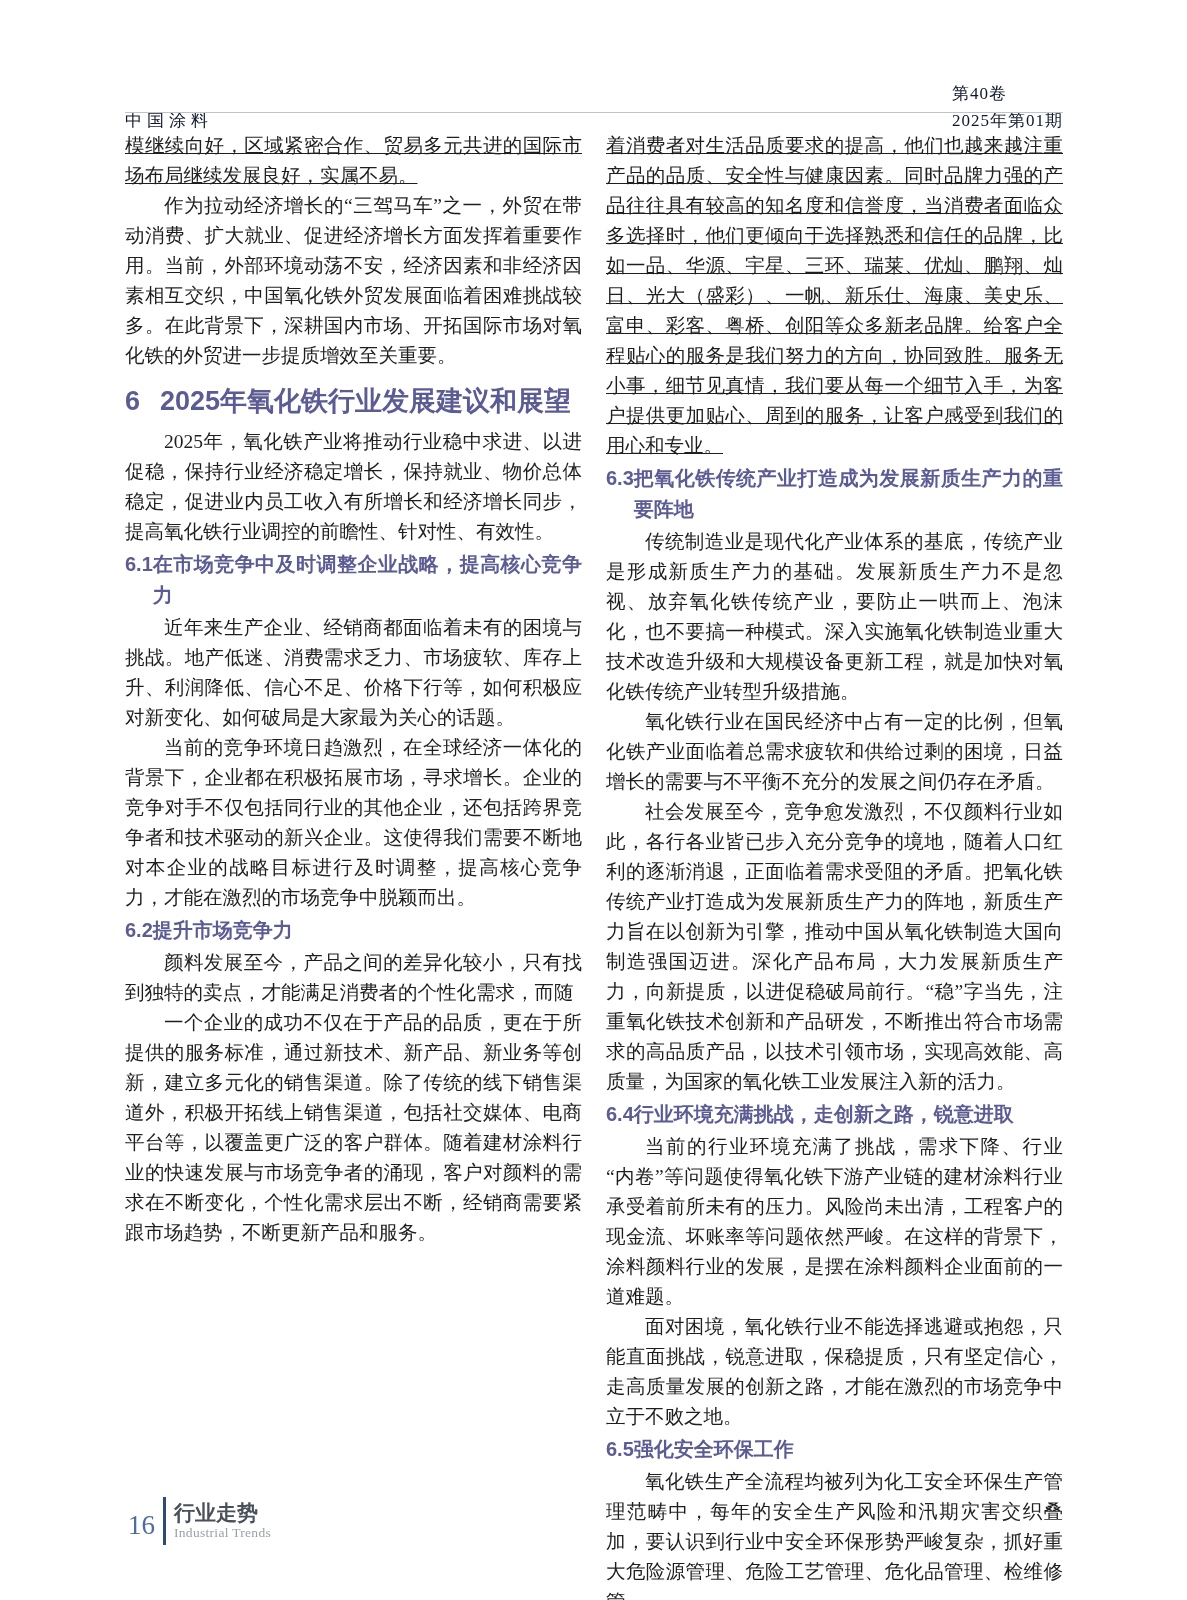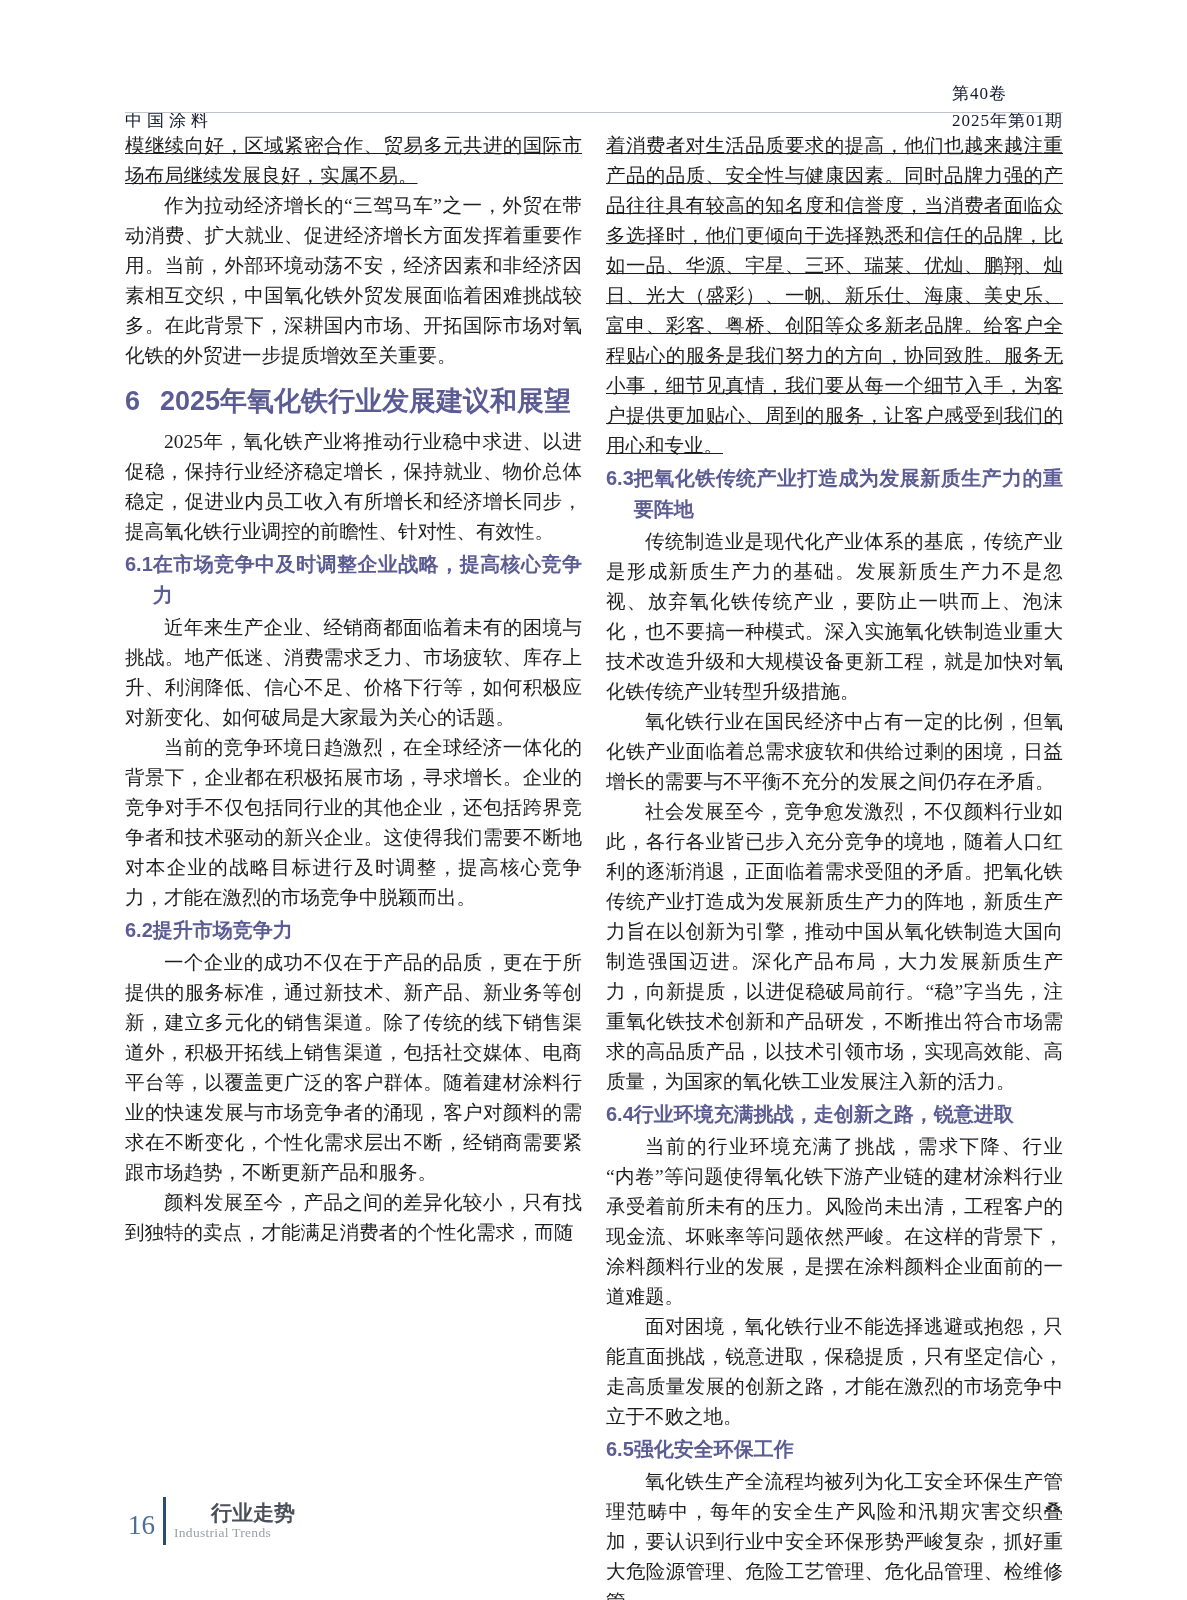--- a/index.html
+++ b/index.html
@@ -61,21 +61,21 @@
   .page-num{
     font-size:27px;color:#4e6e99;line-height:1;
     padding-top:8px;
   }
   .footer-bar{
     width:3px;height:48px;background:#2e4c72;
   }
   .footer-labels{display:flex;flex-direction:column;justify-content:center;gap:2px;}
   .footer-cn{
     font-family:"Liberation Sans","DejaVu Sans",sans-serif;
-    font-weight:bold;font-size:21px;color:#4a505a;line-height:1.1;margin-left:37px;
+    font-weight:bold;font-size:21px;color:#4a505a;line-height:1.1;
   }
   .footer-en{
     font-size:13.5px;color:#9aa1a9;line-height:1.1;letter-spacing:0.3px;
   }
 </style>
 </head>
 <body>
 
 <div class="page">
 
@@ -101,22 +101,22 @@
       <h3 class="h2">
         <span class="num">6.1</span>
         <span class="ttl">在市场竞争中及时调整企业战略，提高核心竞争力</span>
       </h3>
       <p class="body-p">近年来生产企业、经销商都面临着未有的困境与挑战。地产低迷、消费需求乏力、市场疲软、库存上升、利润降低、信心不足、价格下行等，如何积极应对新变化、如何破局是大家最为关心的话题。</p>
       <p class="body-p">当前的竞争环境日趋激烈，在全球经济一体化的背景下，企业都在积极拓展市场，寻求增长。企业的竞争对手不仅包括同行业的其他企业，还包括跨界竞争者和技术驱动的新兴企业。这使得我们需要不断地对本企业的战略目标进行及时调整，提高核心竞争力，才能在激烈的市场竞争中脱颖而出。</p>
       <h3 class="h2">
         <span class="num">6.2</span>
         <span class="ttl">提升市场竞争力</span>
       </h3>
+      <p class="body-p">颜料发展至今，产品之间的差异化较小，只有找到独特的卖点，才能满足消费者的个性化需求，而随</p>
       <p class="body-p">一个企业的成功不仅在于产品的品质，更在于所提供的服务标准，通过新技术、新产品、新业务等创新，建立多元化的销售渠道。除了传统的线下销售渠道外，积极开拓线上销售渠道，包括社交媒体、电商平台等，以覆盖更广泛的客户群体。随着建材涂料行业的快速发展与市场竞争者的涌现，客户对颜料的需求在不断变化，个性化需求层出不断，经销商需要紧跟市场趋势，不断更新产品和服务。</p>
-      <p class="body-p">颜料发展至今，产品之间的差异化较小，只有找到独特的卖点，才能满足消费者的个性化需求，而随</p>
     </div>
 
     <div class="col">
       <p class="body-p no-indent">着消费者对生活品质要求的提高，他们也越来越注重产品的品质、安全性与健康因素。同时品牌力强的产品往往具有较高的知名度和信誉度，当消费者面临众多选择时，他们更倾向于选择熟悉和信任的品牌，比如一品、华源、宇星、三环、瑞莱、优灿、鹏翔、灿日、光大（盛彩）、一帆、新乐仕、海康、美史乐、富申、彩客、粤桥、创阳等众多新老品牌。给客户全程贴心的服务是我们努力的方向，协同致胜。服务无小事，细节见真情，我们要从每一个细节入手，为客户提供更加贴心、周到的服务，让客户感受到我们的用心和专业。</p>
       <h3 class="h2">
         <span class="num">6.3</span>
         <span class="ttl">把氧化铁传统产业打造成为发展新质生产力的重要阵地</span>
       </h3>
       <p class="body-p">传统制造业是现代化产业体系的基底，传统产业是形成新质生产力的基础。发展新质生产力不是忽视、放弃氧化铁传统产业，要防止一哄而上、泡沫化，也不要搞一种模式。深入实施氧化铁制造业重大技术改造升级和大规模设备更新工程，就是加快对氧化铁传统产业转型升级措施。</p>
       <p class="body-p">氧化铁行业在国民经济中占有一定的比例，但氧化铁产业面临着总需求疲软和供给过剩的困境，日益增长的需要与不平衡不充分的发展之间仍存在矛盾。</p>

